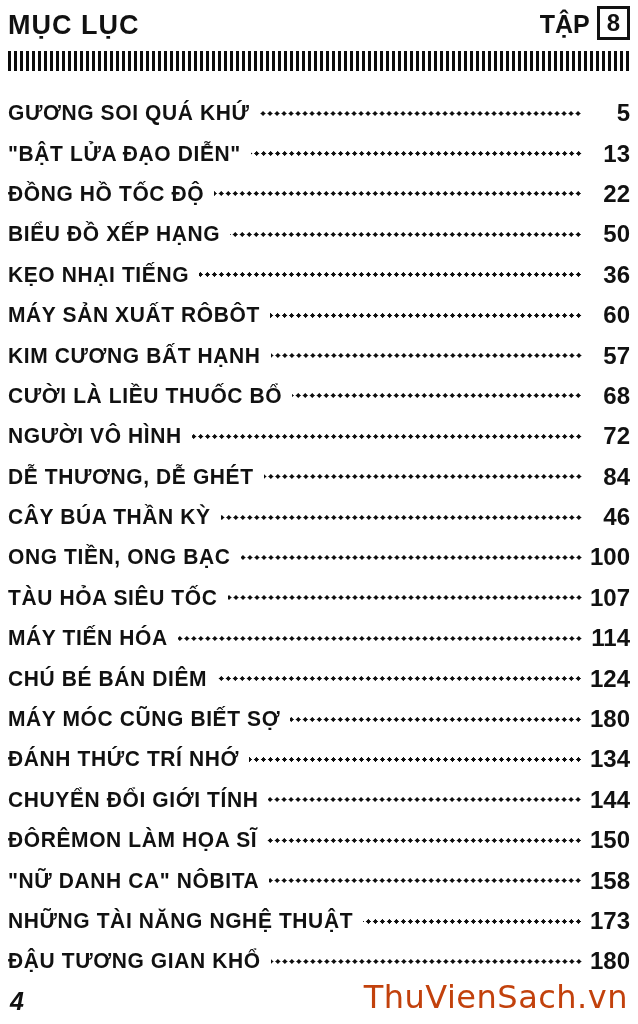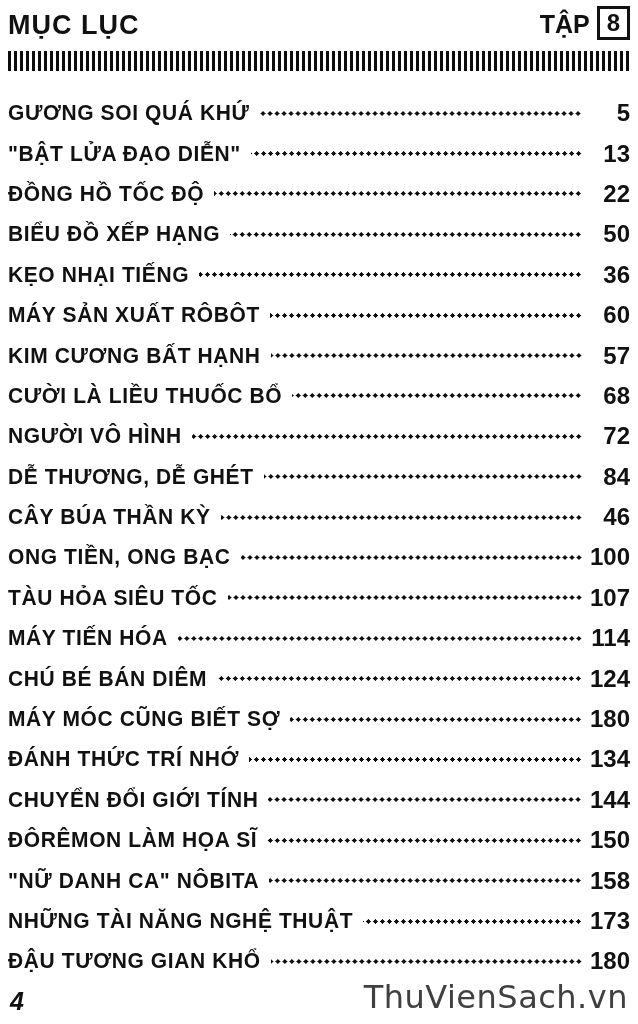--- a/index.html
+++ b/index.html
@@ -104,21 +104,21 @@
     bottom: 8px;
     font-size: 25px;
     font-weight: bold;
     font-style: italic;
   }
   .watermark {
     position: absolute;
     right: 10px;
     bottom: 8px;
     font-size: 32px;
-    color: #404040;
+    color: #c2410c;
     letter-spacing: 0.5px;
     font-family: "DejaVu Sans", sans-serif;
     font-weight: normal;
   }
 </style>
 </head>
 <body>
 
 <div class="page">
 

